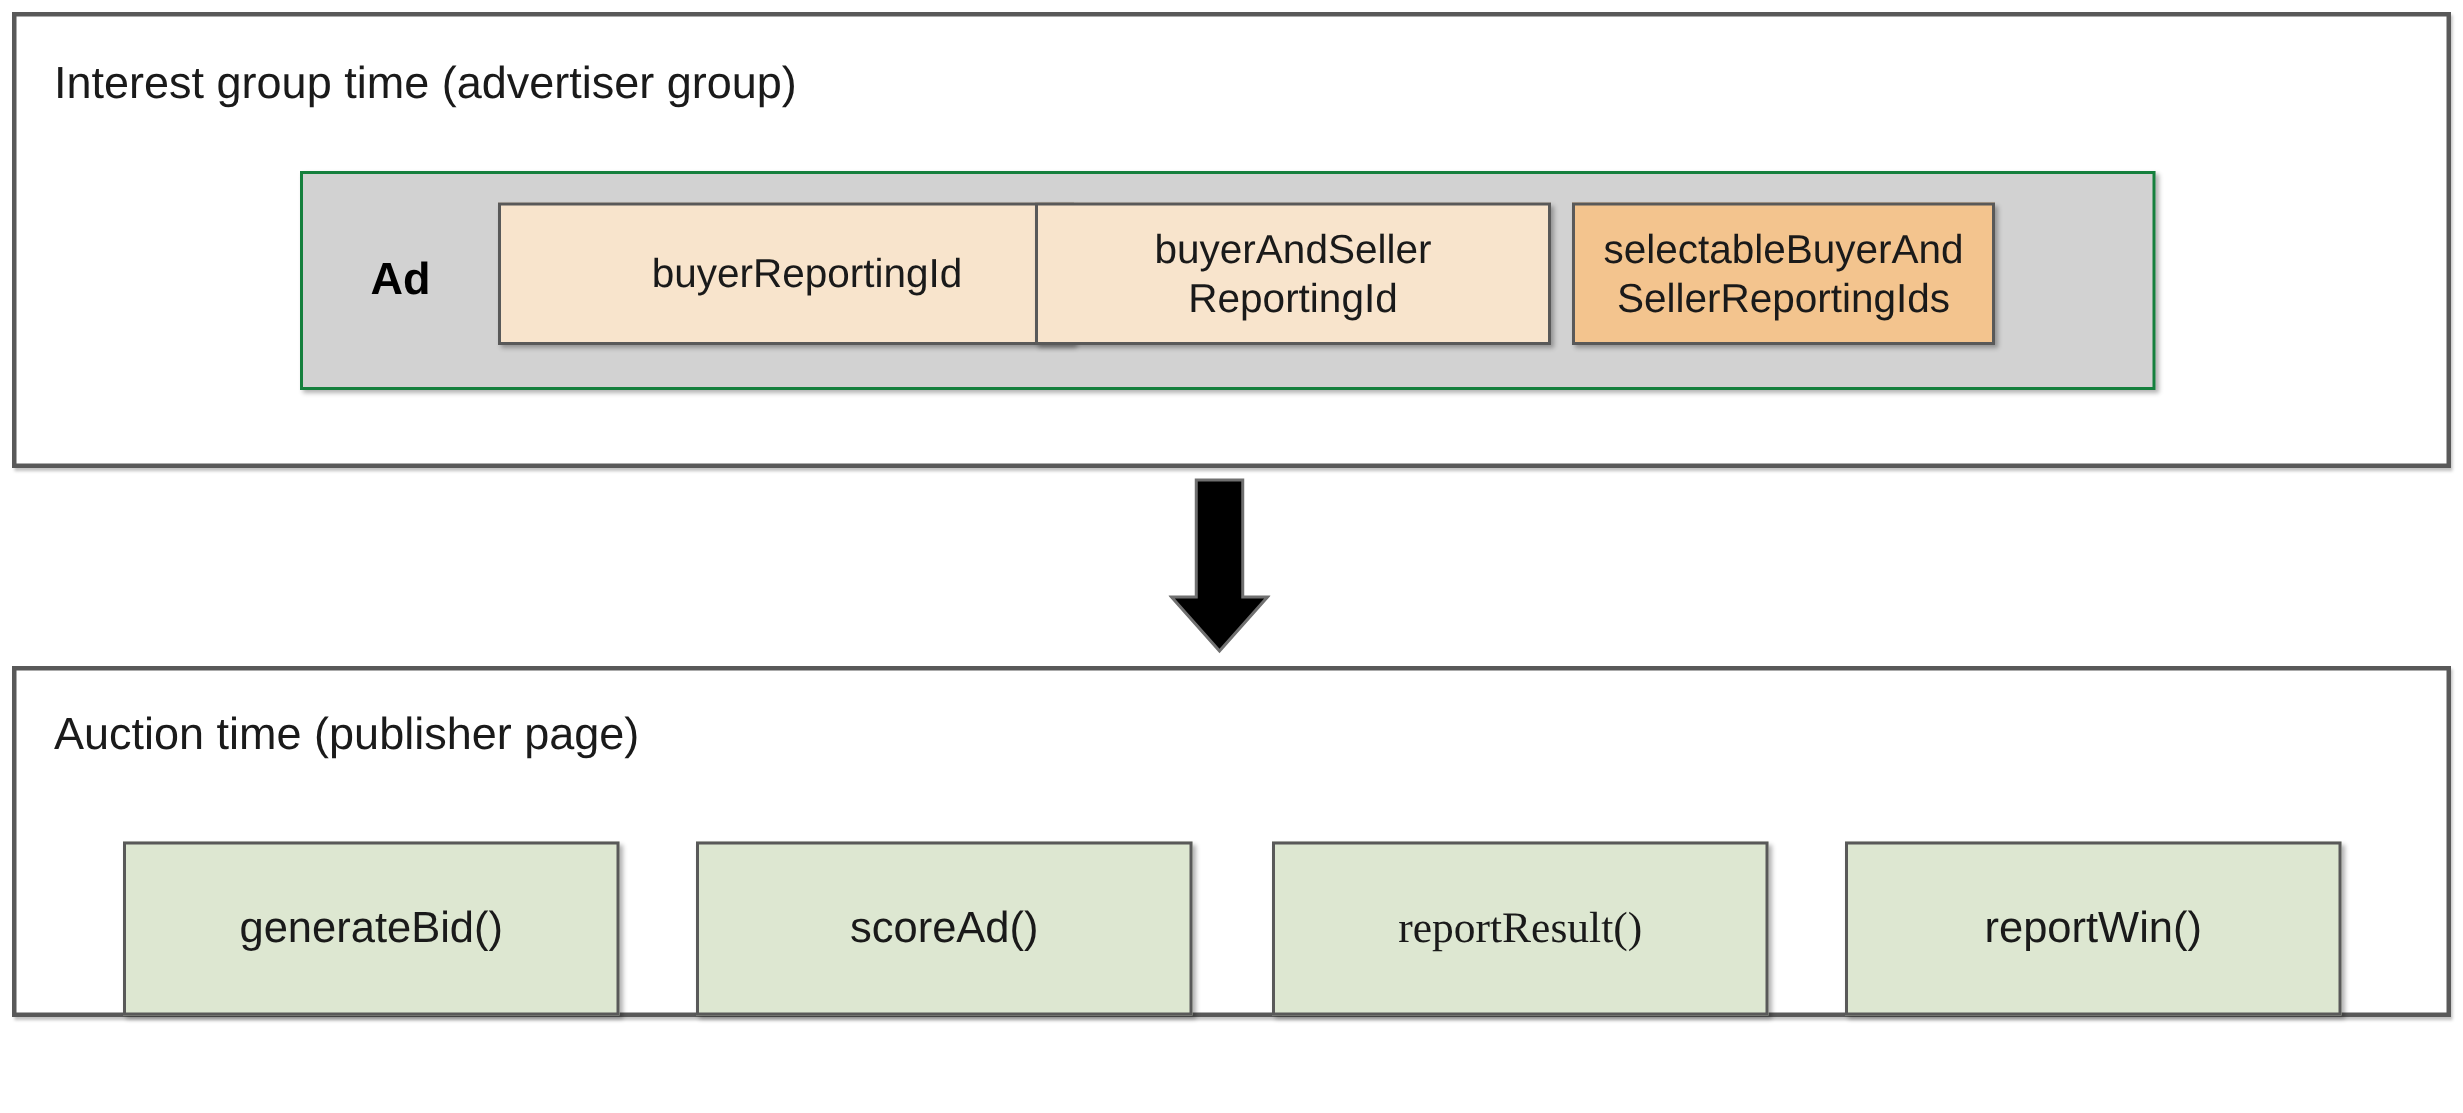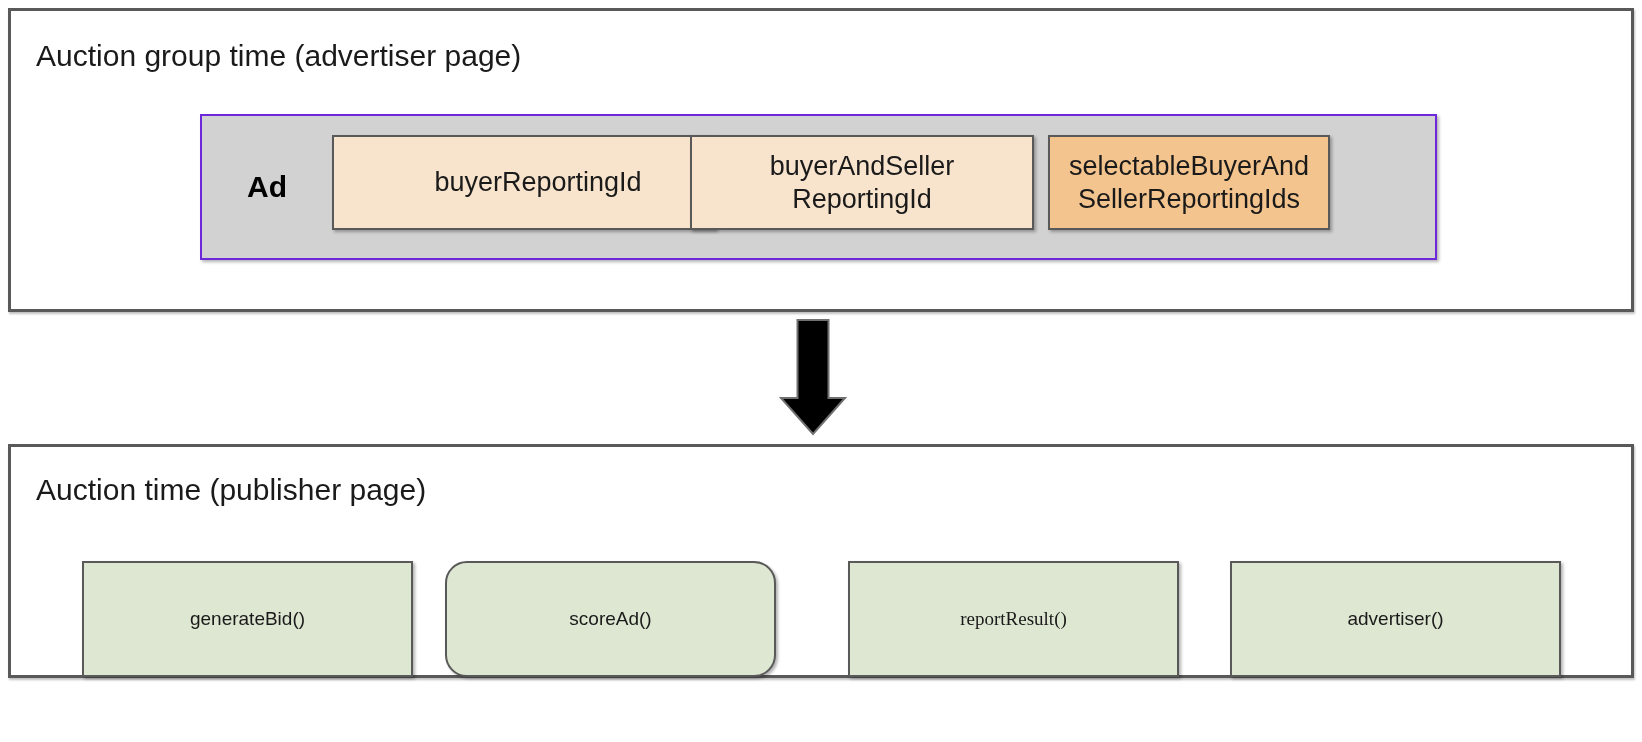--- a/index.html
+++ b/index.html
@@ -40,21 +40,21 @@
   .panel.top    .panel-title { top: 28px; }
   .panel.bottom .panel-title { top: 26px; }
 
   .ad-container {
     position: absolute;
     left: 189px;
     top: 103px;
     width: 1237px;
     height: 146px;
     background: #d2d2d2;
-    border: 2px solid #6d28d9;
+    border: 2px solid #15803d;
     box-sizing: border-box;
     box-shadow: 2px 2px 3px rgba(0,0,0,0.3);
   }
   .ad-label {
     position: absolute;
     left: 0;
     top: 0;
     width: 130px;
     height: 142px;
     display: flex;
@@ -94,35 +94,35 @@
     position: absolute;
     top: 114px;
     width: 331px;
     height: 116px;
     border: 2px solid #595959;
     box-sizing: border-box;
     background: #dde7d1;
     display: flex;
     align-items: center;
     justify-content: center;
-    font-size: 19px;
+    font-size: 29px;
     box-shadow: 2px 2px 3px rgba(0,0,0,0.3);
   }
   .fn-box.pos-1 { left: 71px; }
-  .fn-box.pos-2 { left: 434px; border-radius: 22px; }
+  .fn-box.pos-2 { left: 453px; }
   .fn-box.pos-3 { left: 837px; }
   .fn-box.pos-4 { left: 1219px; }
 </style>
 </head>
 <body>
 
 <div class="canvas">
 
   <section class="panel top">
-    <h1 class="panel-title">Auction group time (advertiser page)</h1>
+    <h1 class="panel-title">Interest group time (advertiser group)</h1>
 
     <div class="ad-container">
       <span class="ad-label">Ad</span>
 
       <div class="id-box pos-1" style="background-color: rgb(248, 228, 204);">
         <span class="label">buyerReportingId</span>
       </div>
 
       <div class="id-box pos-2" style="background-color: rgb(248, 228, 204);">
         <span class="label">buyerAndSeller
@@ -149,17 +149,17 @@
 
     <div class="fn-box pos-2" style="background-color: rgb(221, 231, 209);">
       <span class="label">scoreAd()</span>
     </div>
 
     <div class="fn-box pos-3" style="background-color: rgb(221, 231, 209); font-family: Liberation Serif, serif;">
       <span class="label">reportResult()</span>
     </div>
 
     <div class="fn-box pos-4" style="background-color: rgb(221, 231, 209);">
-      <span class="label">advertiser()</span>
+      <span class="label">reportWin()</span>
     </div>
   </section>
 
 </div>
 
 </body></html>

